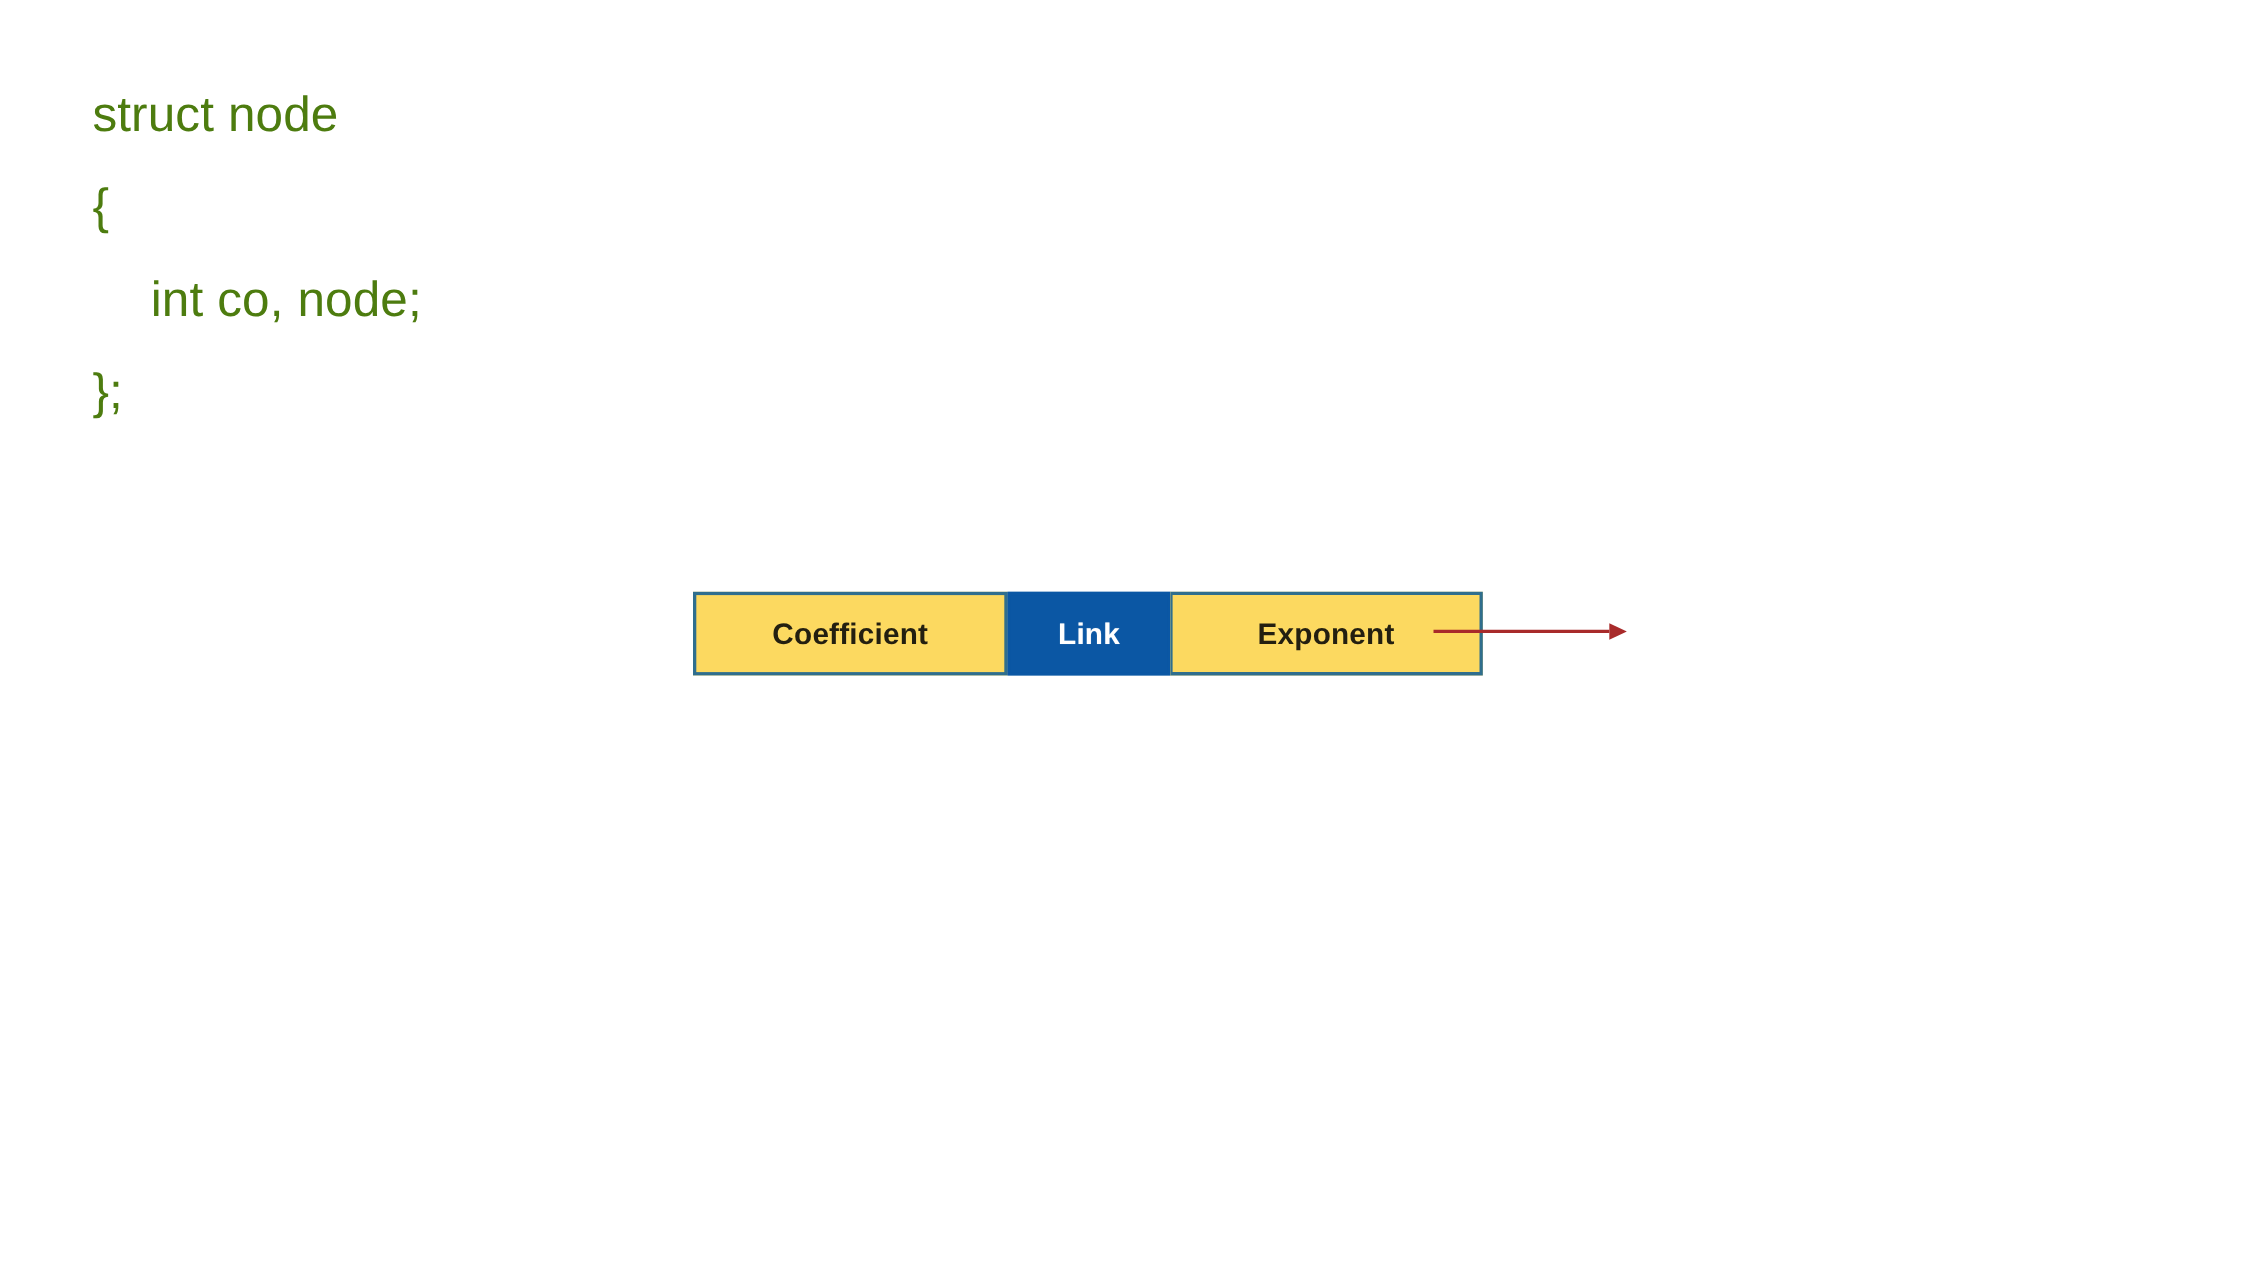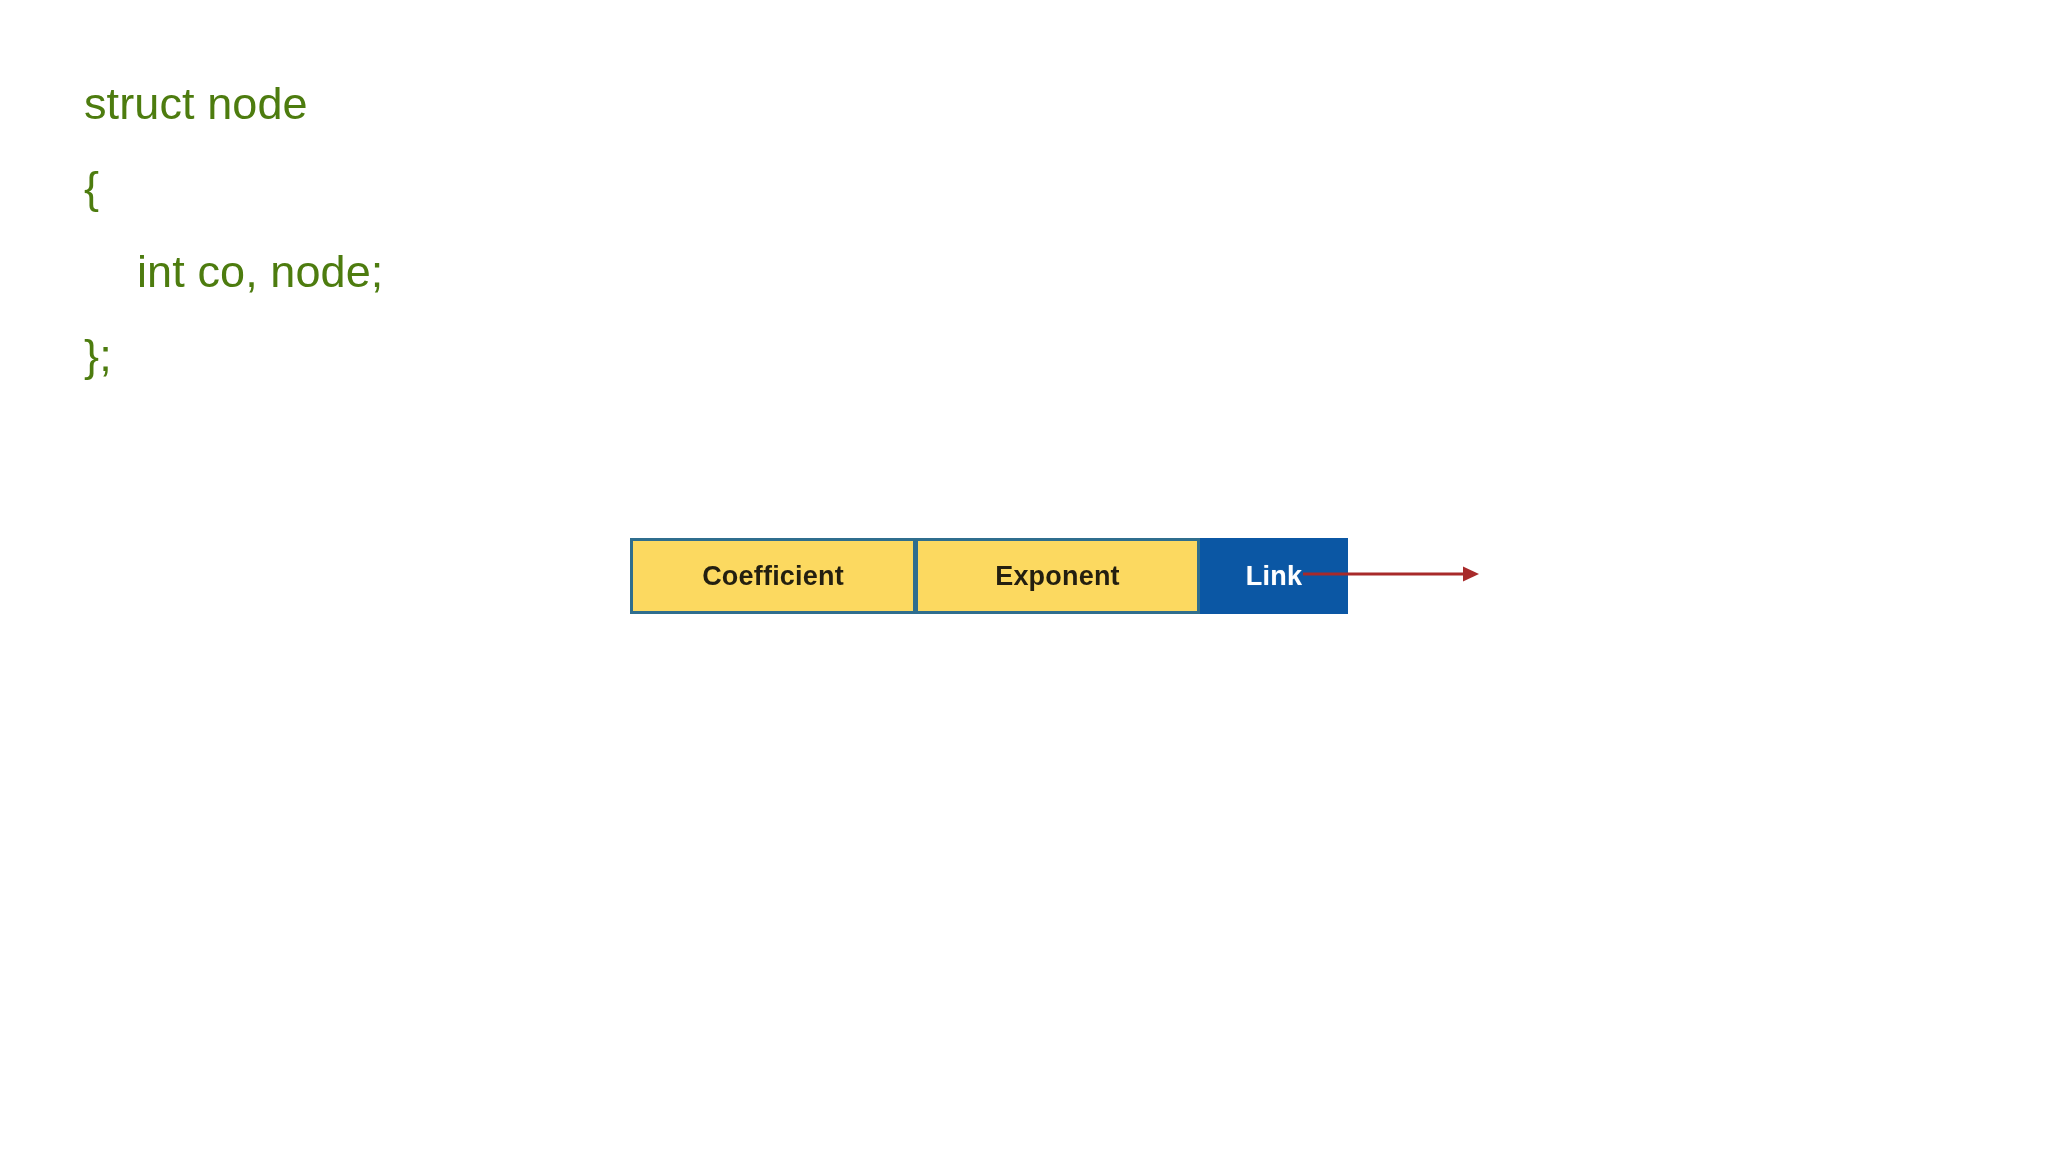--- a/index.html
+++ b/index.html
@@ -100,25 +100,25 @@
     <div class="code-line">struct node</div>
     <div class="code-line">{</div>
     <div class="code-line indent">int co, node;</div>
     <div class="code-line">};</div>
   </div>
 
   <div id="node-diagram">
     <div id="cell-coefficient" class="node-cell field-yellow">
       <span>Coefficient</span>
     </div>
+    <div id="cell-link" class="node-cell field-link">
+      <span>Link</span>
+    </div>
     <div id="cell-exponent" class="node-cell field-yellow mid">
       <span>Exponent</span>
-    </div>
-    <div id="cell-link" class="node-cell field-link">
-      <span>Link</span>
     </div>
   </div>
 
   <svg id="next-arrow" viewBox="0 0 176 36">
     <line x1="0" y1="18" x2="160" y2="18" stroke="#a82a2a" stroke-width="3"></line>
     <polygon points="160,10.5 176,18 160,25.5" fill="#a82a2a"></polygon>
   </svg>
 
 </div>
 

